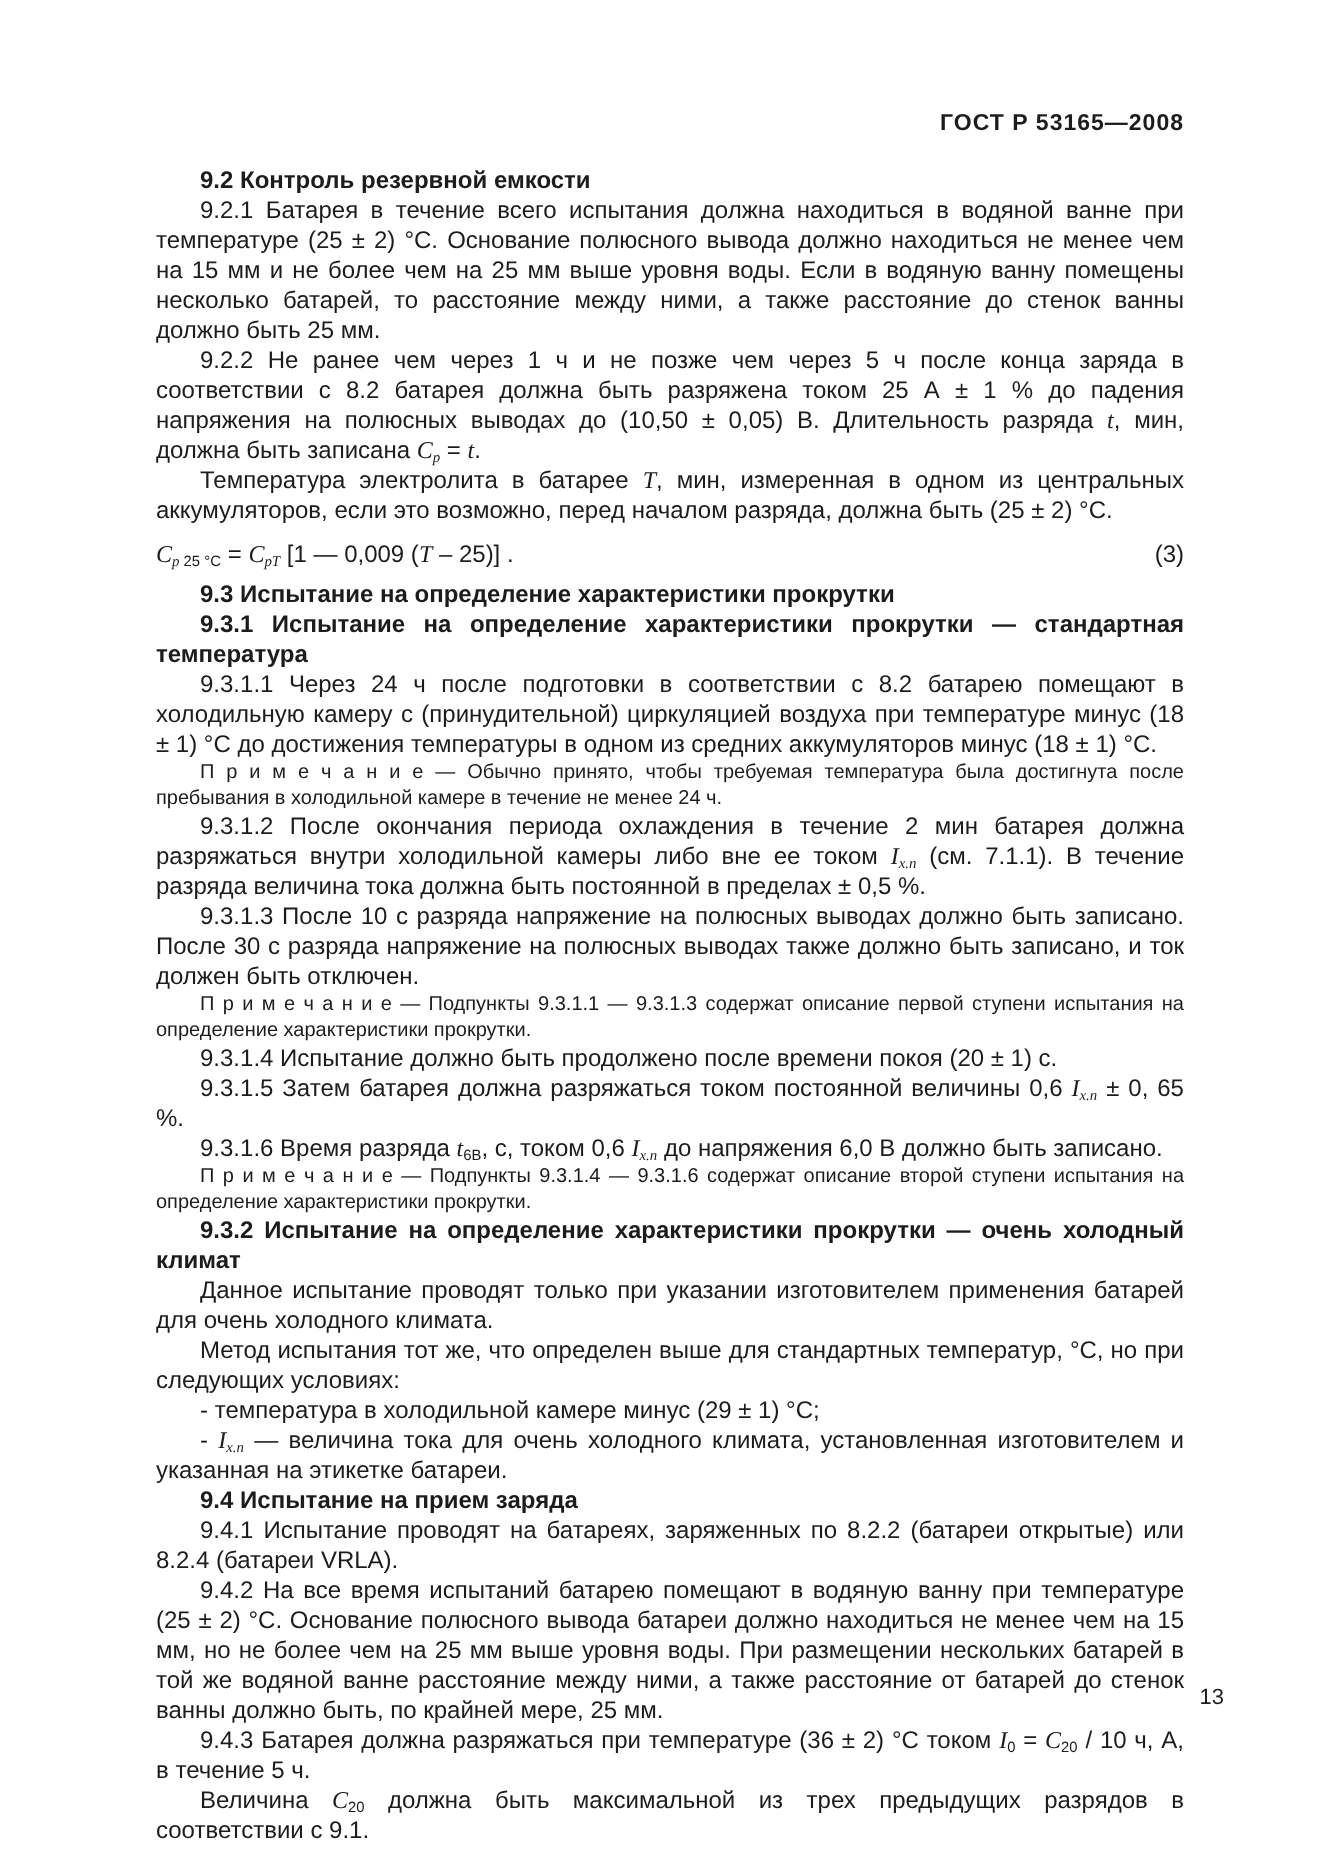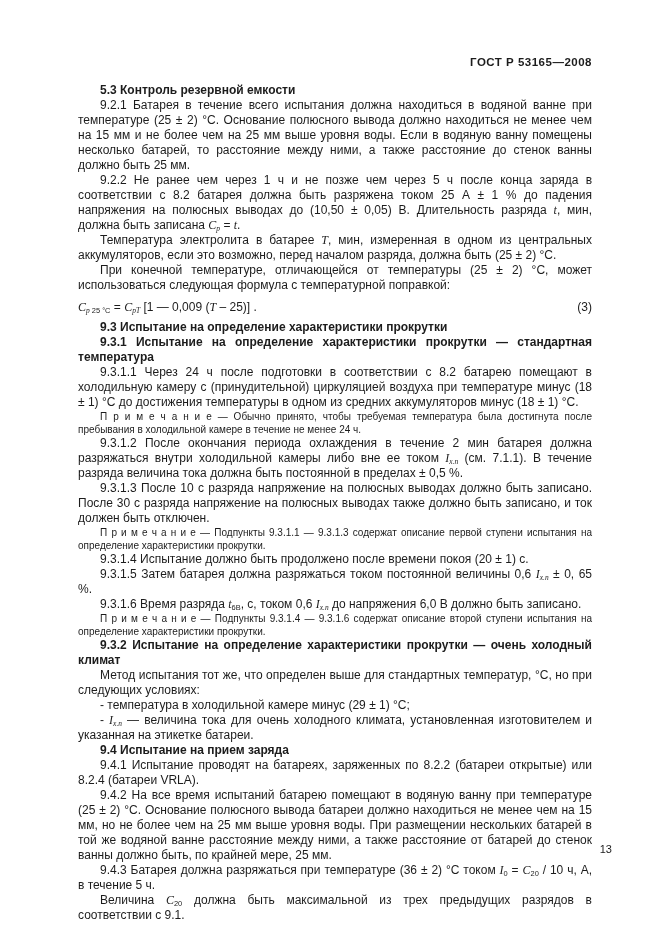--- a/index.html
+++ b/index.html
@@ -18,41 +18,41 @@
   .formula-num{position:absolute;right:0;top:0;}
   .page-num{position:absolute;top:843px;right:49px;font-size:11px;text-align:center;}
 </style>
 </head>
 <body>
 
 <div class="page">
   <div class="doc-header">ГОСТ Р 53165—2008</div>
 
   <div class="doc-body">
-    <p class="h"><span>5.3 Контроль резервной емкости</span></p>
+    <p class="h"><span>9.2 Контроль резервной емкости</span></p>
     <p><span>9.2.1 Батарея в течение всего испытания должна находиться в водяной ванне при температуре (25 ± 2) °С. Основание  полюсного  вывода  должно находиться не менее чем на 15 мм и не более чем на 25 мм выше уровня воды. Если в водяную ванну помещены несколько батарей, то расстояние между ними, а также расстояние до стенок ванны должно быть 25 мм.</span></p>
     <p><span>9.2.2 Не ранее чем через 1 ч и не позже чем через 5 ч после конца заряда в соответствии с 8.2 батарея  должна  быть  разряжена  током 25 А ± 1 %  до падения напряжения на полюсных выводах до (10,50 ± 0,05) В. Длительность разряда  </span><span class="it">t</span><span>, мин, должна быть записана  </span><span class="it">C</span><sub class="it">р</sub><span> = </span><span class="it">t</span><span>.</span></p>
     <p><span>Температура электролита в батарее </span><span class="it">Т</span><span>, мин, измеренная в одном из центральных аккумуляторов, если это возможно, перед началом разряда, должна быть (25 ± 2) °С.</span></p>
-    <p><span>При конечной температуре, отличающейся от температуры (25 ± 2) °С, может использоваться следующая формула с температурной  поправкой:</span></p>
     <div class="formula-row">
       <span><span class="it">C</span><sub class="it">р</sub><sub> 25 °С</sub><span> = </span><span class="it">C</span><sub class="it">р</sub><sub class="it">Т</sub><span>  [1 — 0,009 (</span><span class="it">Т</span><span> – 25)] .</span></span>
       <span class="formula-num">(3)</span>
     </div>
     <p class="h"><span>9.3 Испытание на определение характеристики прокрутки</span></p>
     <p class="h"><span>9.3.1 Испытание на определение характеристики прокрутки — стандартная температура</span></p>
     <p><span>9.3.1.1 Через 24 ч после подготовки в соответствии с 8.2 батарею помещают в холодильную камеру с (принудительной) циркуляцией воздуха при температуре  минус  (18 ± 1) °С  до  достижения температуры в одном из средних аккумуляторов минус  (18 ± 1) °С.</span></p>
     <p class="note"><span>П р и м е ч а н и е —  Обычно принято, чтобы требуемая температура была достигнута после пребывания в холодильной камере в течение не менее 24 ч.</span></p>
     <p><span>9.3.1.2  После окончания периода охлаждения в течение 2 мин батарея должна разряжаться внутри холодильной камеры либо вне ее током  </span><span class="it">I</span><sub class="it">х.п</sub><span> (см. 7.1.1). В течение разряда величина тока должна быть постоянной в пределах ± 0,5 %.</span></p>
     <p><span>9.3.1.3 После 10 с разряда напряжение на полюсных выводах должно быть записано. После 30 с разряда напряжение на полюсных выводах также должно быть записано, и ток должен быть отключен.</span></p>
     <p class="note"><span>П р и м е ч а н и е —  Подпункты 9.3.1.1 — 9.3.1.3 содержат описание первой ступени испытания на определение характеристики прокрутки.</span></p>
     <p><span>9.3.1.4 Испытание должно быть продолжено после времени покоя (20 ± 1) с.</span></p>
     <p><span>9.3.1.5 Затем батарея должна разряжаться током постоянной величины  0,6 </span><span class="it">I</span><sub class="it">х.п</sub><span>  ± 0, 65 %.</span></p>
     <p><span>9.3.1.6 Время разряда  </span><span class="it">t</span><sub>6В</sub><span>, с, током  0,6 </span><span class="it">I</span><sub class="it">х.п</sub><span>  до напряжения 6,0 В должно быть записано.</span></p>
     <p class="note"><span>П р и м е ч а н и е —  Подпункты 9.3.1.4 — 9.3.1.6 содержат описание второй ступени испытания на определение характеристики прокрутки.</span></p>
     <p class="h"><span>9.3.2 Испытание на определение характеристики прокрутки — очень холодный климат</span></p>
+    <p><span>Данное испытание проводят только при указании изготовителем применения батарей для очень холодного климата.</span></p>
     <p><span>Метод испытания тот же, что определен выше для стандартных температур,  °С,  но при следующих условиях:</span></p>
     <p><span>- температура в холодильной камере минус  (29 ± 1) °С;</span></p>
     <p><span>- </span><span class="it">I</span><sub class="it">х.п</sub><span> — величина тока для очень холодного климата, установленная изготовителем и указанная на этикетке батареи.</span></p>
     <p class="h"><span>9.4  Испытание на прием заряда</span></p>
     <p><span>9.4.1 Испытание проводят на батареях, заряженных по 8.2.2 (батареи открытые) или 8.2.4  (батареи VRLA).</span></p>
     <p><span>9.4.2 На все время испытаний  батарею помещают в водяную ванну при температуре (25 ± 2) °С. Основание  полюсного  вывода  батареи  должно  находиться не менее чем  на 15 мм, но не более чем на 25 мм выше уровня воды. При размещении нескольких батарей в той же водяной ванне расстояние между ними, а также расстояние от батарей до стенок  ванны должно быть, по крайней мере, 25 мм.</span></p>
     <p><span>9.4.3 Батарея  должна  разряжаться  при  температуре  (36 ± 2) °С  током  </span><span class="it">I</span><sub>0</sub><span> = </span><span class="it">C</span><sub>20</sub><span> / 10 ч,  А,  в течение 5 ч.</span></p>
     <p><span>Величина  </span><span class="it">C</span><sub>20</sub><span> должна быть максимальной из трех предыдущих разрядов в соответствии с 9.1.</span></p>
 
   </div>

